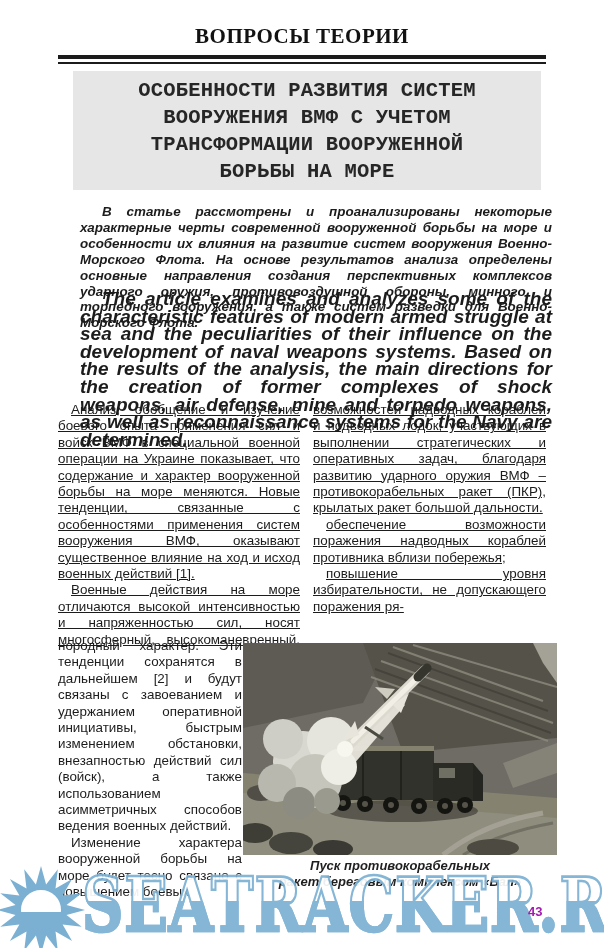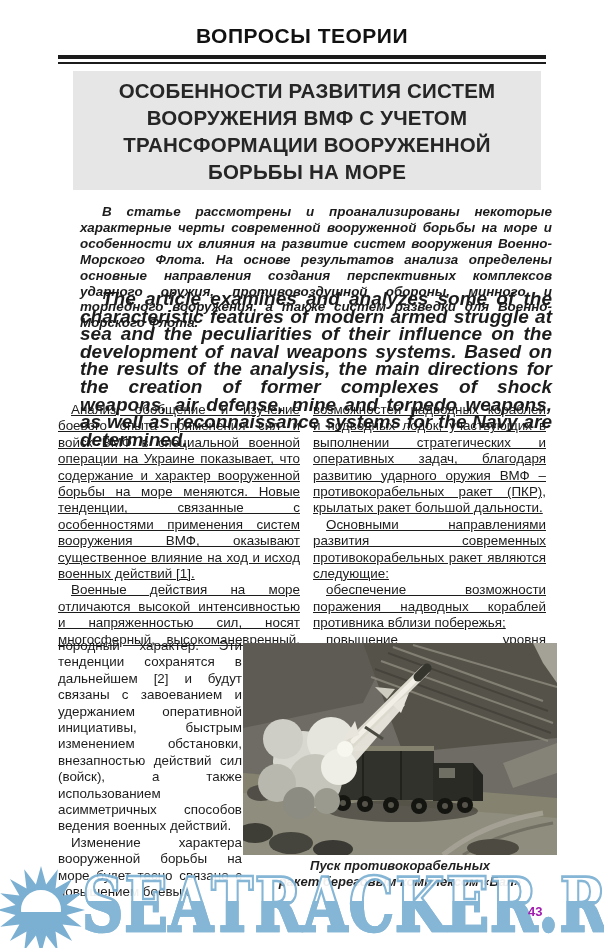--- a/index.html
+++ b/index.html
@@ -4,33 +4,33 @@
 <style>
   html,body{margin:0;padding:0;background:#888;}
   .page{
     position:relative;width:604px;height:948px;margin:0 auto;
     background:#ffffff;overflow:hidden;
     font-family:"Liberation Sans",sans-serif;color:#1c1c1c;
   }
   
   .section-title{
     position:absolute;left:58px;top:24px;width:488px;
-    text-align:center;font-family:Liberation Sans, sans-serif;
+    text-align:center;font-family:Liberation Serif, serif;
     font-weight:bold;font-size:21px;letter-spacing:.5px;color:#121212;
   }
   .rule-thick{position:absolute;left:58px;top:55px;width:488px;height:4px;background:#1b1b1b;}
   .rule-thin {position:absolute;left:58px;top:62px;width:488px;height:2px;background:#1b1b1b;}
   
   .title-box{
     position:absolute;left:73px;top:71px;width:468px;height:119px;
     background:#e6e6e6;display:flex;align-items:center;justify-content:center;
   }
   .title-box h1{
     margin:0;font-size:20.5px;line-height:27px;font-weight:bold;color:#262626;
-    text-align:center;white-space:pre-line;letter-spacing:.2px;
+    text-align:center;white-space:pre-line;letter-spacing:.2px;font-family:Liberation Mono, monospace;
   }
   
   .abstract{position:absolute;left:72px;width:472px;text-align:justify;font-style:italic;margin-left:8px;}
   .abstract.ru{top:204px;font-size:13.4px;line-height:15.9px;font-weight:bold;text-indent:22px;}
   .abstract.en{top:290px;font-size:19px;line-height:17.6px;text-indent:22px;font-weight:bold;}
   
   .bodytext{position:absolute;text-align:justify;font-size:13.4px;line-height:16.4px;}
   .bodytext p{margin:0;}
   .bodytext p.indent{text-indent:13px;}
   .col-left-wide  {left:58px; top:402px; width:242px; height:247px; overflow:hidden;text-decoration:underline;}
@@ -85,21 +85,20 @@
     <p class="indent">Военные действия на море отличаются высокой интенсивностью и напряженностью сил, носят многосферный, высокоманевренный, раз-</p>
   </div>
 
   <div class="bodytext col-left-narrow">
     <p>нородный характер. Эти тенденции сохранятся в дальнейшем [2] и будут связаны с завоеванием и удержанием оперативной инициативы, быстрым изменением обстановки, внезапностью действий сил (войск), а также использованием асимметричных способов ведения военных действий.</p>
     <p class="indent">Изменение характера вооруженной борьбы на море будет тесно связано с повышением боевых</p>
   </div>
 
   <div class="bodytext col-right">
     <p>возможностей надводных кораблей и подводных лодок, участвующих в выполнении стратегических и оперативных задач, благодаря развитию ударного оружия ВМФ – противокорабельных ракет (ПКР), крылатых ракет большой дальности.</p>
-    <p class="indent">Основными направлениями развития современных противокорабельных ракет являются следующие:</p>
     <p class="indent">обеспечение возможности поражения надводных кораблей противника вблизи побережья;</p>
     <p class="indent">повышение уровня избирательности, не допускающего поражения ря-</p>
   </div>
 
   <svg class="photo" viewBox="0 0 314 212" preserveAspectRatio="none" xmlns="http://www.w3.org/2000/svg">
 
     <rect x="0" y="0" width="314" height="212" fill="#6e6c64"></rect>
 
     <polygon points="0,0 150,0 120,60 0,85" fill="#5d5b53"></polygon>
 

